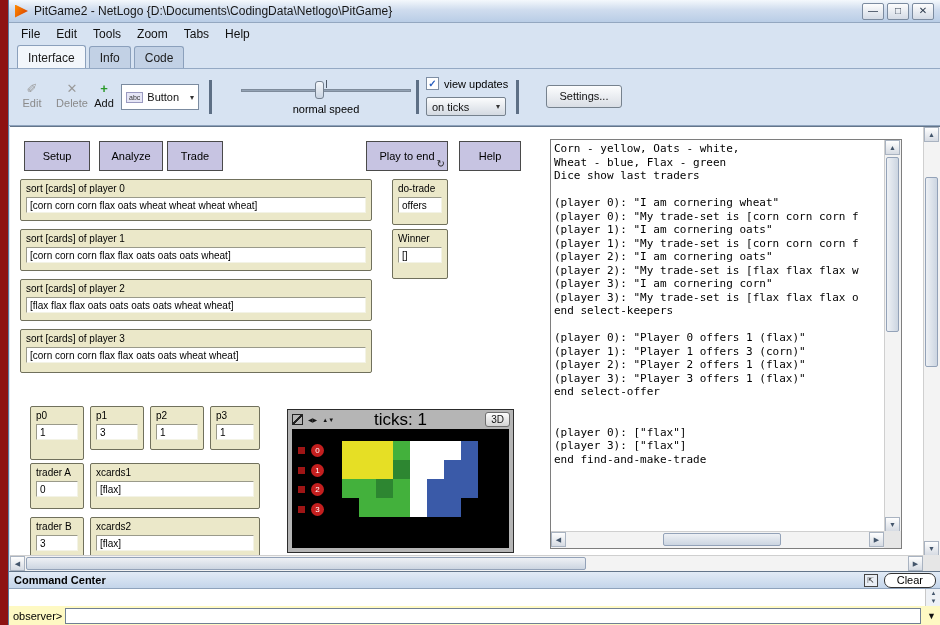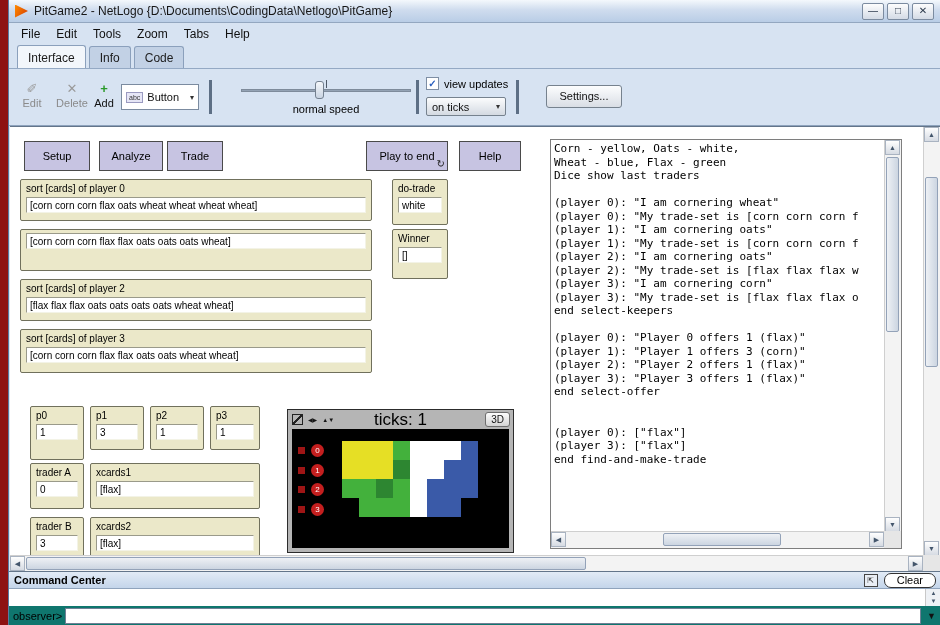--- a/index.html
+++ b/index.html
@@ -81,21 +81,21 @@
 
   
   .sbv { position:absolute; width:17px; background:#f3f3f3; border-left:1px solid #cfcfcf; }
   .sbh { position:absolute; height:17px; background:#f3f3f3; border-top:1px solid #cfcfcf; }
   .sb-btn { position:absolute; background:linear-gradient(#fefefe,#d6dbe3); border:1px solid #a9b3c1; color:#44566c; font-size:7px; text-align:center; line-height:14px; }
   .sb-thumb { position:absolute; background:linear-gradient(90deg,#eef1f5,#ccd5e1); border:1px solid #93a2b8; border-radius:2px; }
   .sbh .sb-thumb { background:linear-gradient(#eef1f5,#ccd5e1); }
   .sb-corner { position:absolute; background:#e6e6e6; }
 
   
-  .cc { position:absolute; left:0; top:571px; width:932px; height:54px; background:#0f766e; }
+  .cc { position:absolute; left:0; top:571px; width:932px; height:54px; background:#fef9c3; }
   .cc-header { height:18px; background:linear-gradient(#e2ebf6,#c4d5ea); border-top:1px solid #63758a; border-bottom:1px solid #8fa3bc; display:flex; align-items:center; padding:0 5px; gap:6px; }
   .cc-title { font-size:11px; font-weight:bold; color:#000; flex:1; }
   .split-box { width:14px; height:13px; border:1px solid #444; background:#e9eef5; font-size:8px; line-height:11px; text-align:center; color:#222; }
   .clear-btn { border:1px solid #333; background:#fff; border-radius:7px; font-size:11px; padding:0 12px; height:15px; line-height:13px; color:#000; }
   .cc-body { position:relative; height:17px; background:#fff; }
   .cc-scroll { position:absolute; right:0; top:0; width:16px; height:17px; background:#eef1f5; border-left:1px solid #c8c8c8; font-size:6px; color:#44566c; text-align:center; line-height:8px; }
   .cc-prompt-row { display:flex; align-items:center; height:19px; padding:0 2px; gap:3px; }
   .prompt-label { font-size:11px; color:#000; white-space:nowrap; padding-left:2px; }
   .cmd-input { flex:1; height:16px; border:1px solid #6f7f94; background:#fff; font-family:"Liberation Sans",sans-serif; font-size:11px; padding:0 3px; outline:none; }
   .hist-arrow { font-size:9px; color:#111; padding:0 3px; }
@@ -193,23 +193,24 @@
       <div class="nlb" style="left:449px; top:14px; width:62px; height:30px;">
         <span>Help</span>
       </div>
 
       <div class="mon" style="left:10px; top:52px; width:352px; height:42px;">
         <div class="lbl">sort [cards] of player 0</div>
         <div class="val">[corn corn corn flax oats wheat wheat wheat wheat]</div>
       </div>
       <div class="mon" style="left:382px; top:52px; width:56px; height:46px;">
         <div class="lbl">do-trade</div>
-        <div class="val">white</div>
+        <div class="val">offers</div>
       </div>
       <div class="mon" style="left:10px; top:102px; width:352px; height:42px;">
+        <div class="lbl">sort [cards] of player 1</div>
         <div class="val">[corn corn corn flax flax oats oats oats wheat]</div>
       </div>
       <div class="mon" style="left:382px; top:102px; width:56px; height:50px;">
         <div class="lbl">Winner</div>
         <div class="val">[]</div>
       </div>
       <div class="mon" style="left:10px; top:152px; width:352px; height:42px;">
         <div class="lbl">sort [cards] of player 2</div>
         <div class="val">[flax flax flax oats oats oats oats wheat wheat]</div>
       </div>

